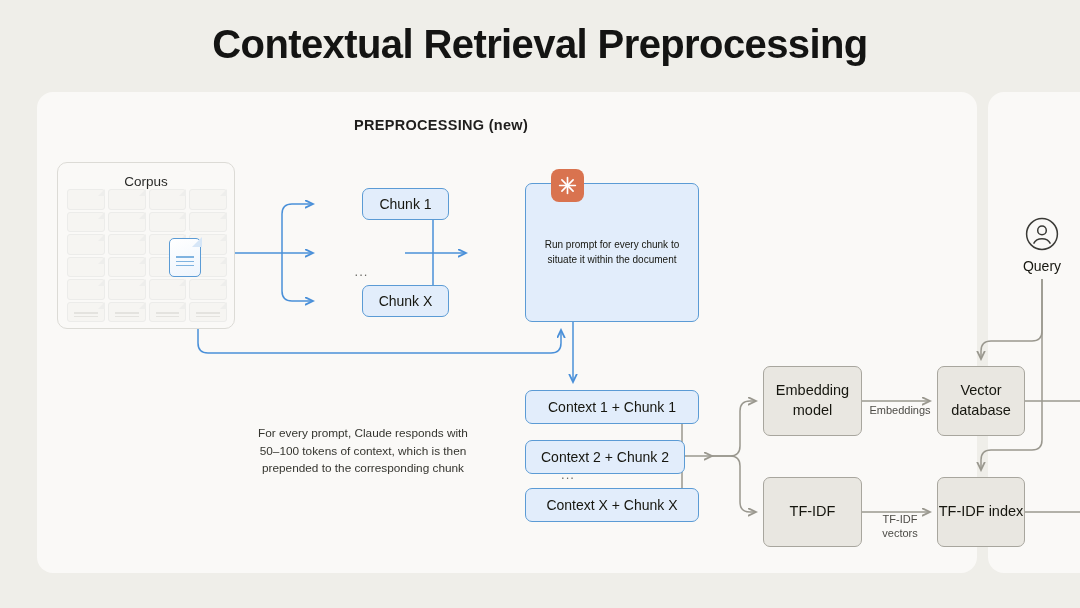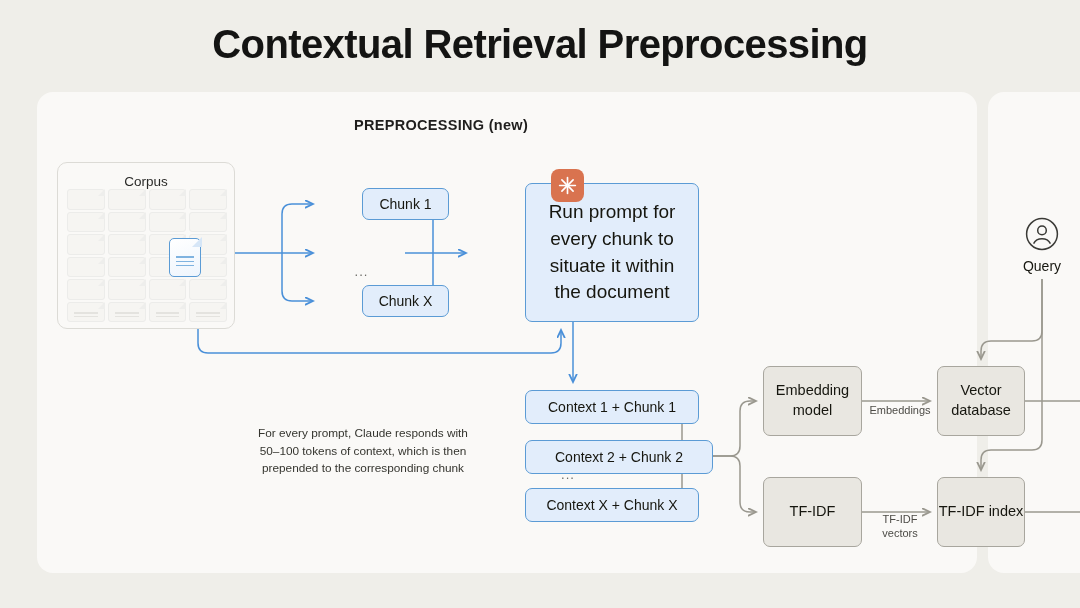--- a/index.html
+++ b/index.html
@@ -100,26 +100,26 @@
     display: flex; align-items: center; justify-content: center;
     font-size: 14px; color: #16160f;
     text-align: center;
     margin-left: 44px;
   }
   #chunk1 { left: 318px; top: 188px; width: 87px; height: 32px; }
   #chunk2 { left: 318px; top: 237px; width: 87px; height: 32px; }
   #chunkx { left: 318px; top: 285px; width: 87px; height: 32px; }
 
   #ctx1 { left: 481px; top: 390px; width: 174px; height: 34px; }
-  #ctx2 { left: 481px; top: 440px; width: 188px; height: 34px; }
+  #ctx2 { left: 481px; top: 440px; width: 160px; height: 34px; }
   #ctxx { left: 481px; top: 488px; width: 174px; height: 34px; }
 
   #promptbox {
     left: 481px; top: 183px; width: 174px; height: 139px;
-    line-height: 1.42; padding: 0 8px; font-size: 19px;
+    line-height: 1.42; padding: 0 8px; font-size: 10px;
   }
 
   .ellipsis {
     position: absolute;
     font-size: 13px; color: #6b6b66; letter-spacing: 1px;
     text-align: center; width: 87px;
   }
   #ell-chunk { left: 318px; top: 264px; }
   #ell-ctx   { left: 481px; top: 467px; width: 174px; }
 

